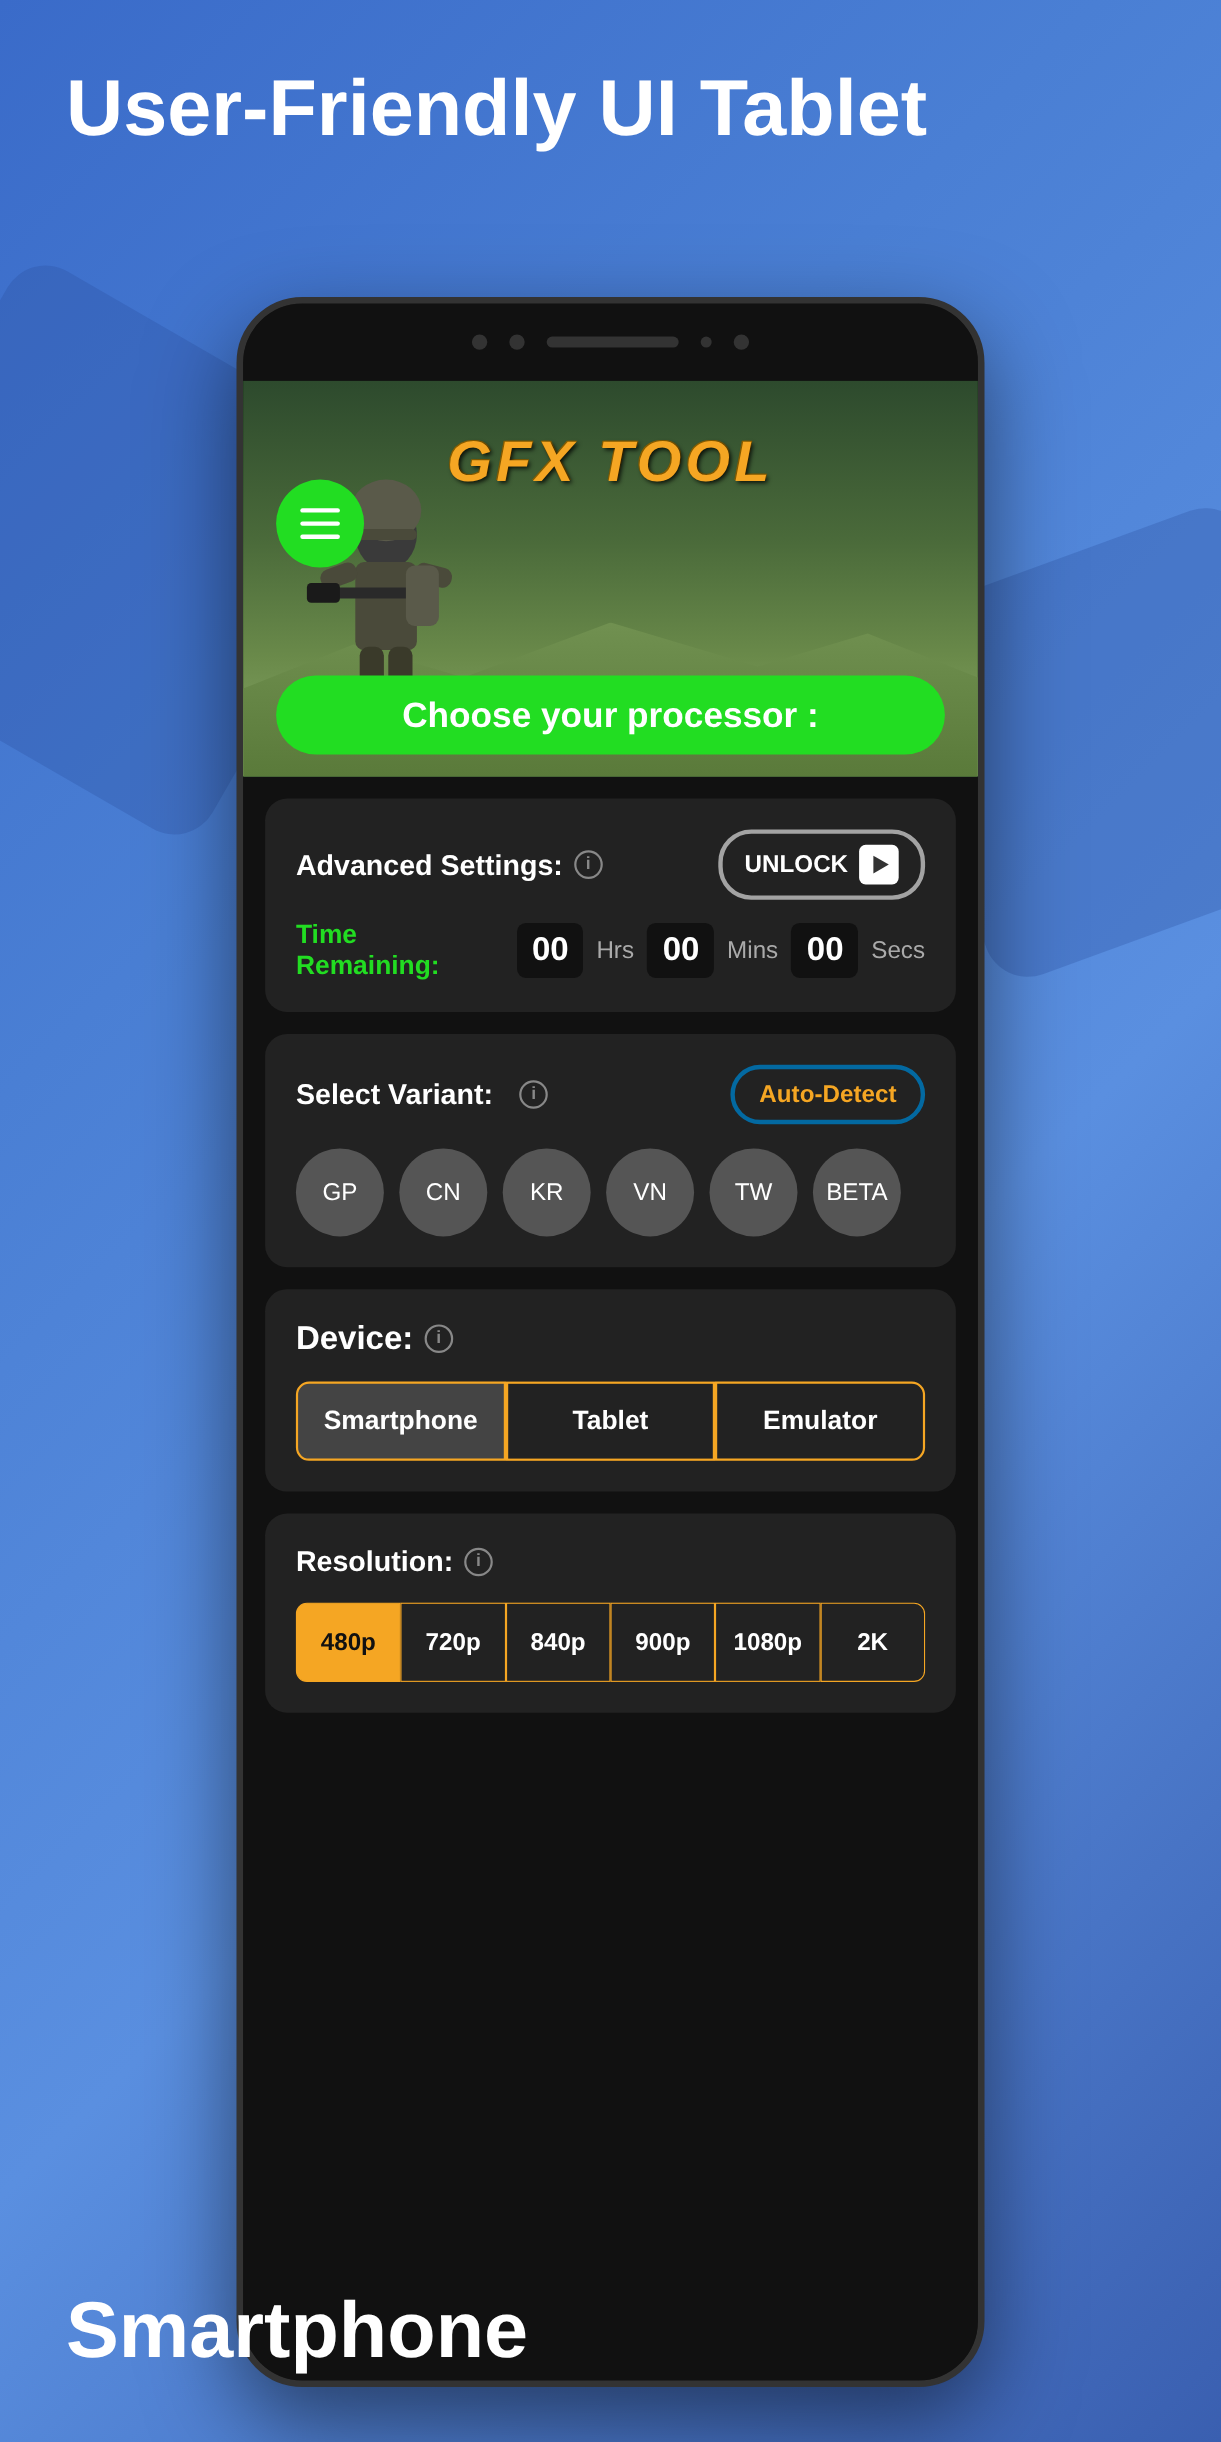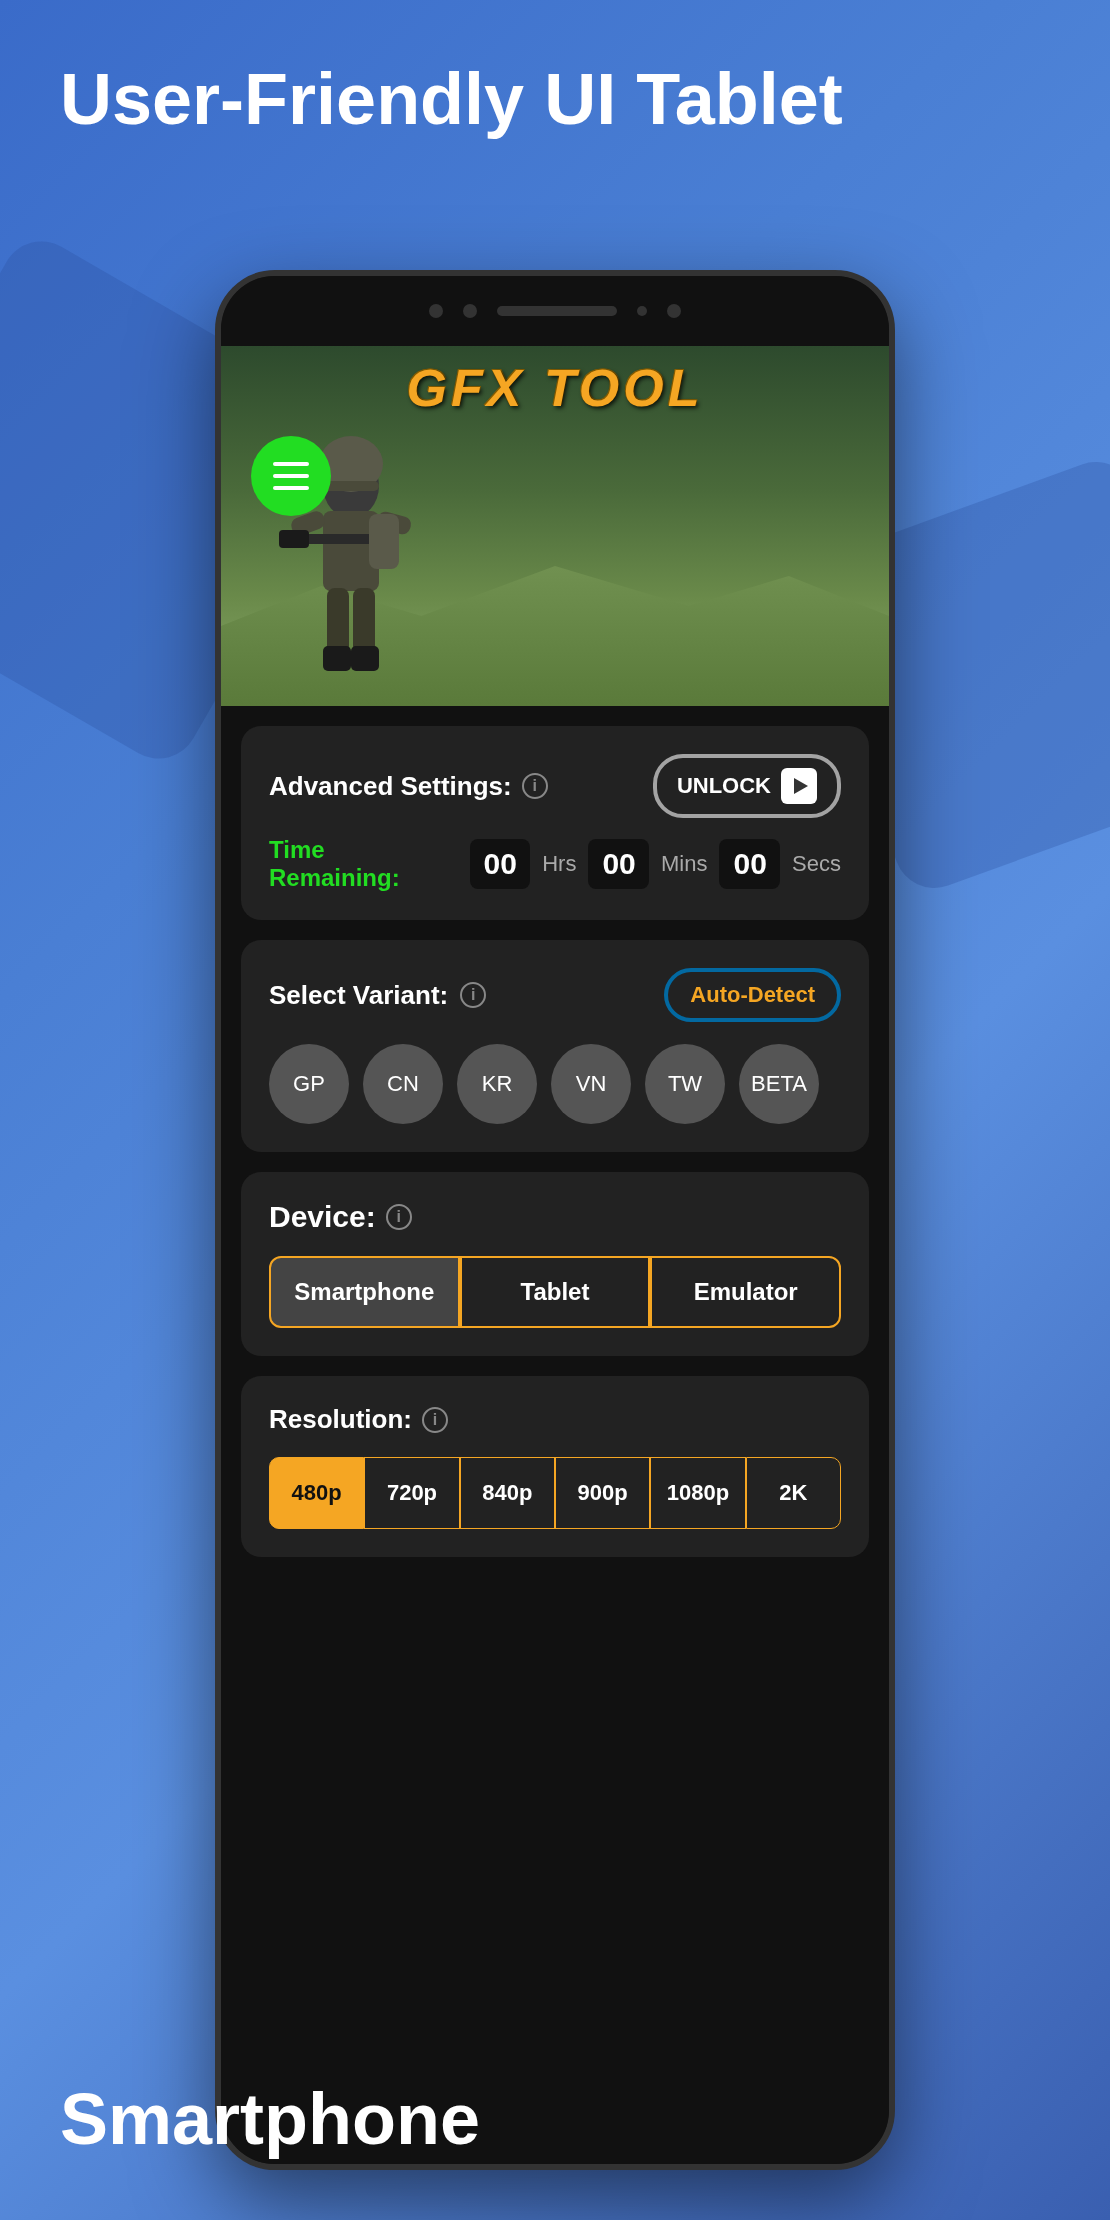--- a/index.html
+++ b/index.html
@@ -141,21 +141,21 @@
       position: absolute;
       bottom: 0;
       left: 30px;
       width: 200px;
       height: 280px;
     }
 
     
     .gfx-title {
       position: absolute;
-      top: 12px;
+      top: 44px;
       left: 50%;
       transform: translateX(-50%);
       font-size: 52px;
       font-weight: 900;
       color: #f5a623;
       text-shadow: 2px 2px 4px rgba(0,0,0,0.8), -1px -1px 0 #8b6000, 1px -1px 0 #8b6000;
       letter-spacing: 4px;
       white-space: nowrap;
       font-style: italic;
     }
@@ -318,21 +318,21 @@
     
     .variant-header {
       display: flex;
       align-items: center;
       justify-content: space-between;
       margin-bottom: 22px;
     }
     .variant-title {
       display: flex;
       align-items: center;
-      gap: 12px;
+      gap: 24px;
     }
     .variant-title-text {
       color: white;
       font-size: 26px;
       font-weight: bold;
     }
     .auto-detect-btn {
       border: 4px solid #0369a1;
       border-radius: 30px;
       padding: 10px 22px;
@@ -504,20 +504,23 @@
         </div>
 
         <div class="gfx-title">GFX TOOL</div>
 
         <div class="menu-btn">
           <div class="hamburger-line"></div>
           <div class="hamburger-line"></div>
           <div class="hamburger-line"></div>
         </div>
 
+        <div class="choose-processor-btn">
+          <span>Choose your processor :</span>
+        </div>
       </div>
 
       <div class="cards-section">
 
         <div class="card">
           <div class="advanced-header">
             <div class="advanced-title">
               <span class="advanced-title-text">Advanced Settings:</span>
               <div class="info-icon">
                 <span>i</span>

